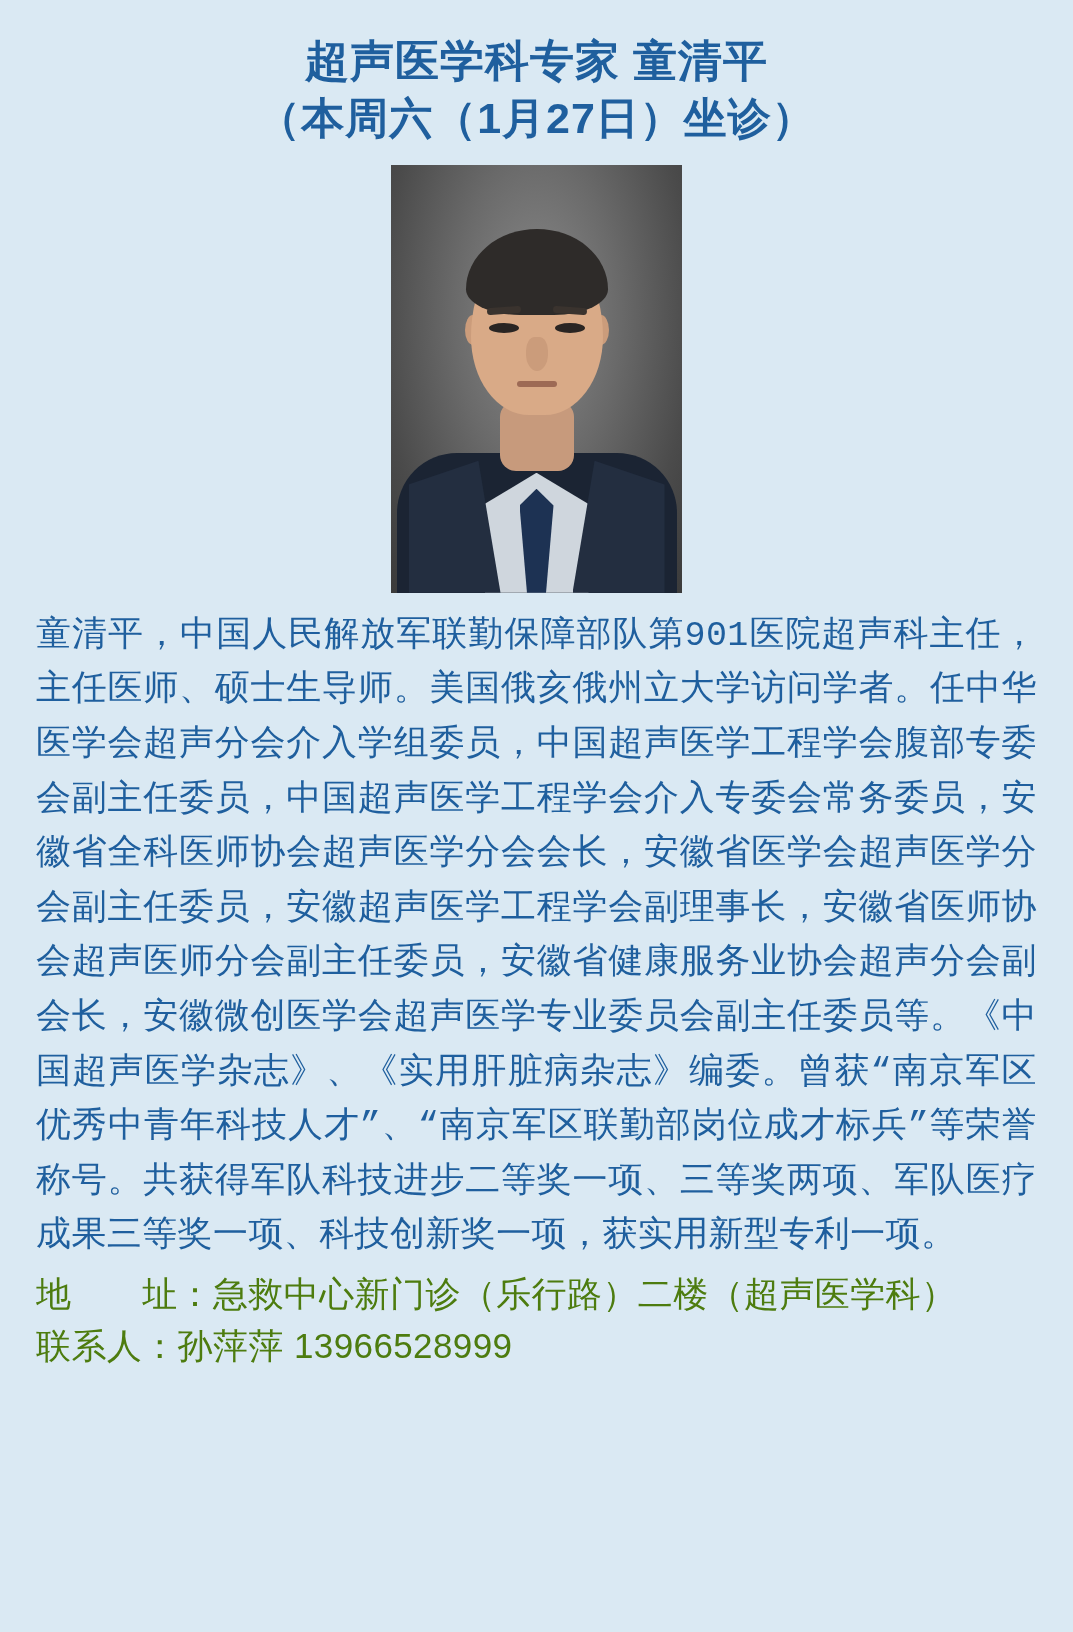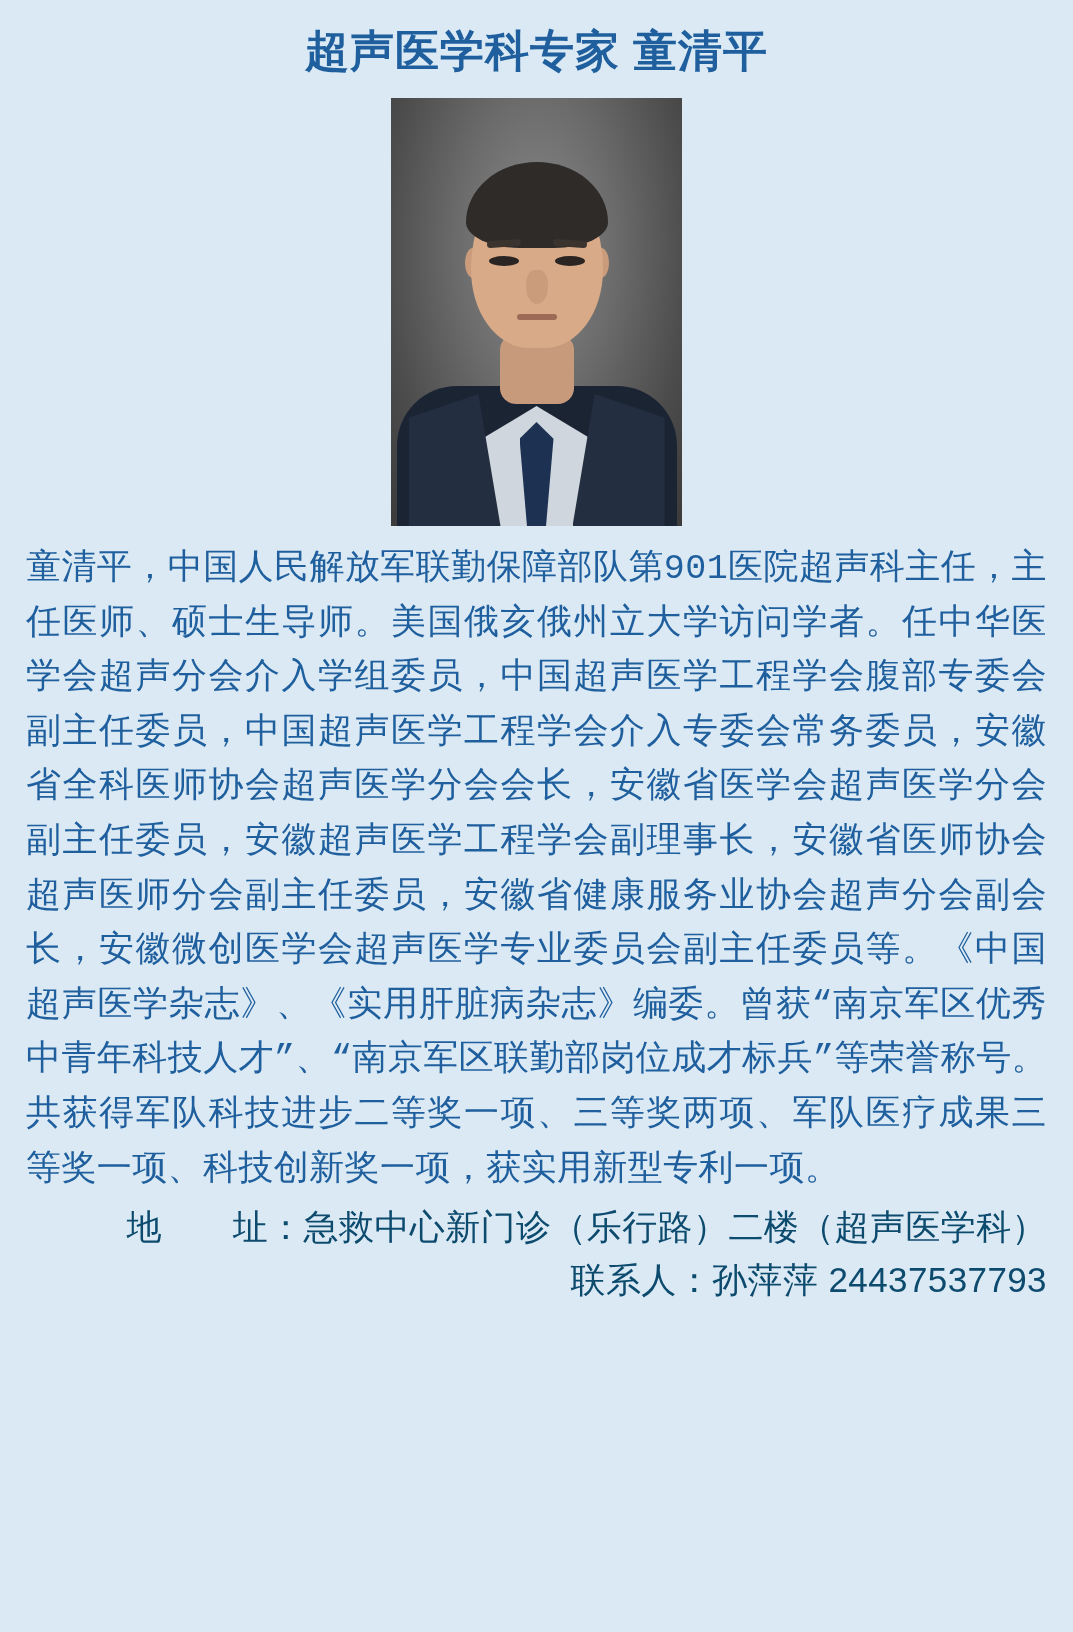--- a/index.html
+++ b/index.html
@@ -11,21 +11,21 @@
     min-height: 1632px;
     background: #dae9f3;
     font-family: "Liberation Sans", "DejaVu Sans", sans-serif;
     color: #1f4e79;
   }
   .poster {
     width: 1073px;
     min-height: 1632px;
     box-sizing: border-box;
     background: #dae9f3;
-    padding: 4px;
+    padding: 14px;
     position: relative;
   }
   .title-block {
     text-align: center;
     padding: 18px 20px 4px 20px;
   }
   .title-line {
     font-size: 44px;
     line-height: 1.32;
     font-weight: 700;
@@ -185,35 +185,35 @@
     text-align: justify;
     text-justify: inter-ideograph;
     color: #1f5f9e;
     letter-spacing: 0.4px;
     font-family: Liberation Mono, monospace;
   }
   .info-lines {
     padding: 4px 22px 26px 22px;
     font-size: 35px;
     line-height: 1.5;
-    color: #0c4a6e;
+    color: #4d7c0f;
     letter-spacing: 0.4px;
-    text-align: right;
   }
   .info-line {
     white-space: nowrap;
   }
 </style>
 </head>
 <body>
 
 <div class="poster">
 
   <div class="title-block">
     <div class="title-line">超声医学科专家 童清平</div>
+    <div class="title-line second">（本周六（1月27日）坐诊）</div>
   </div>
 
   <div class="portrait-wrap">
     <div class="portrait">
       <div class="p-bg"></div>
       <div class="p-suit"></div>
       <div class="p-shirt"></div>
       <div class="p-tie"></div>
       <div class="p-lapel-l"></div>
       <div class="p-lapel-r"></div>
@@ -228,16 +228,16 @@
       <div class="p-eye-r"></div>
       <div class="p-nose"></div>
       <div class="p-mouth"></div>
     </div>
   </div>
 
   <div class="body-text">童清平，中国人民解放军联勤保障部队第901医院超声科主任，主任医师、硕士生导师。美国俄亥俄州立大学访问学者。任中华医学会超声分会介入学组委员，中国超声医学工程学会腹部专委会副主任委员，中国超声医学工程学会介入专委会常务委员，安徽省全科医师协会超声医学分会会长，安徽省医学会超声医学分会副主任委员，安徽超声医学工程学会副理事长，安徽省医师协会超声医师分会副主任委员，安徽省健康服务业协会超声分会副会长，安徽微创医学会超声医学专业委员会副主任委员等。《中国超声医学杂志》、《实用肝脏病杂志》编委。曾获“南京军区优秀中青年科技人才”、“南京军区联勤部岗位成才标兵”等荣誉称号。共获得军队科技进步二等奖一项、三等奖两项、军队医疗成果三等奖一项、科技创新奖一项，获实用新型专利一项。</div>
 
   <div class="info-lines">
     <div class="info-line">地　　址：急救中心新门诊（乐行路）二楼（超声医学科）</div>
-    <div class="info-line">联系人：孙萍萍 24437537793</div>
+    <div class="info-line">联系人：孙萍萍 13966528999</div>
   </div>
 
 </div>
 
 </body></html>

